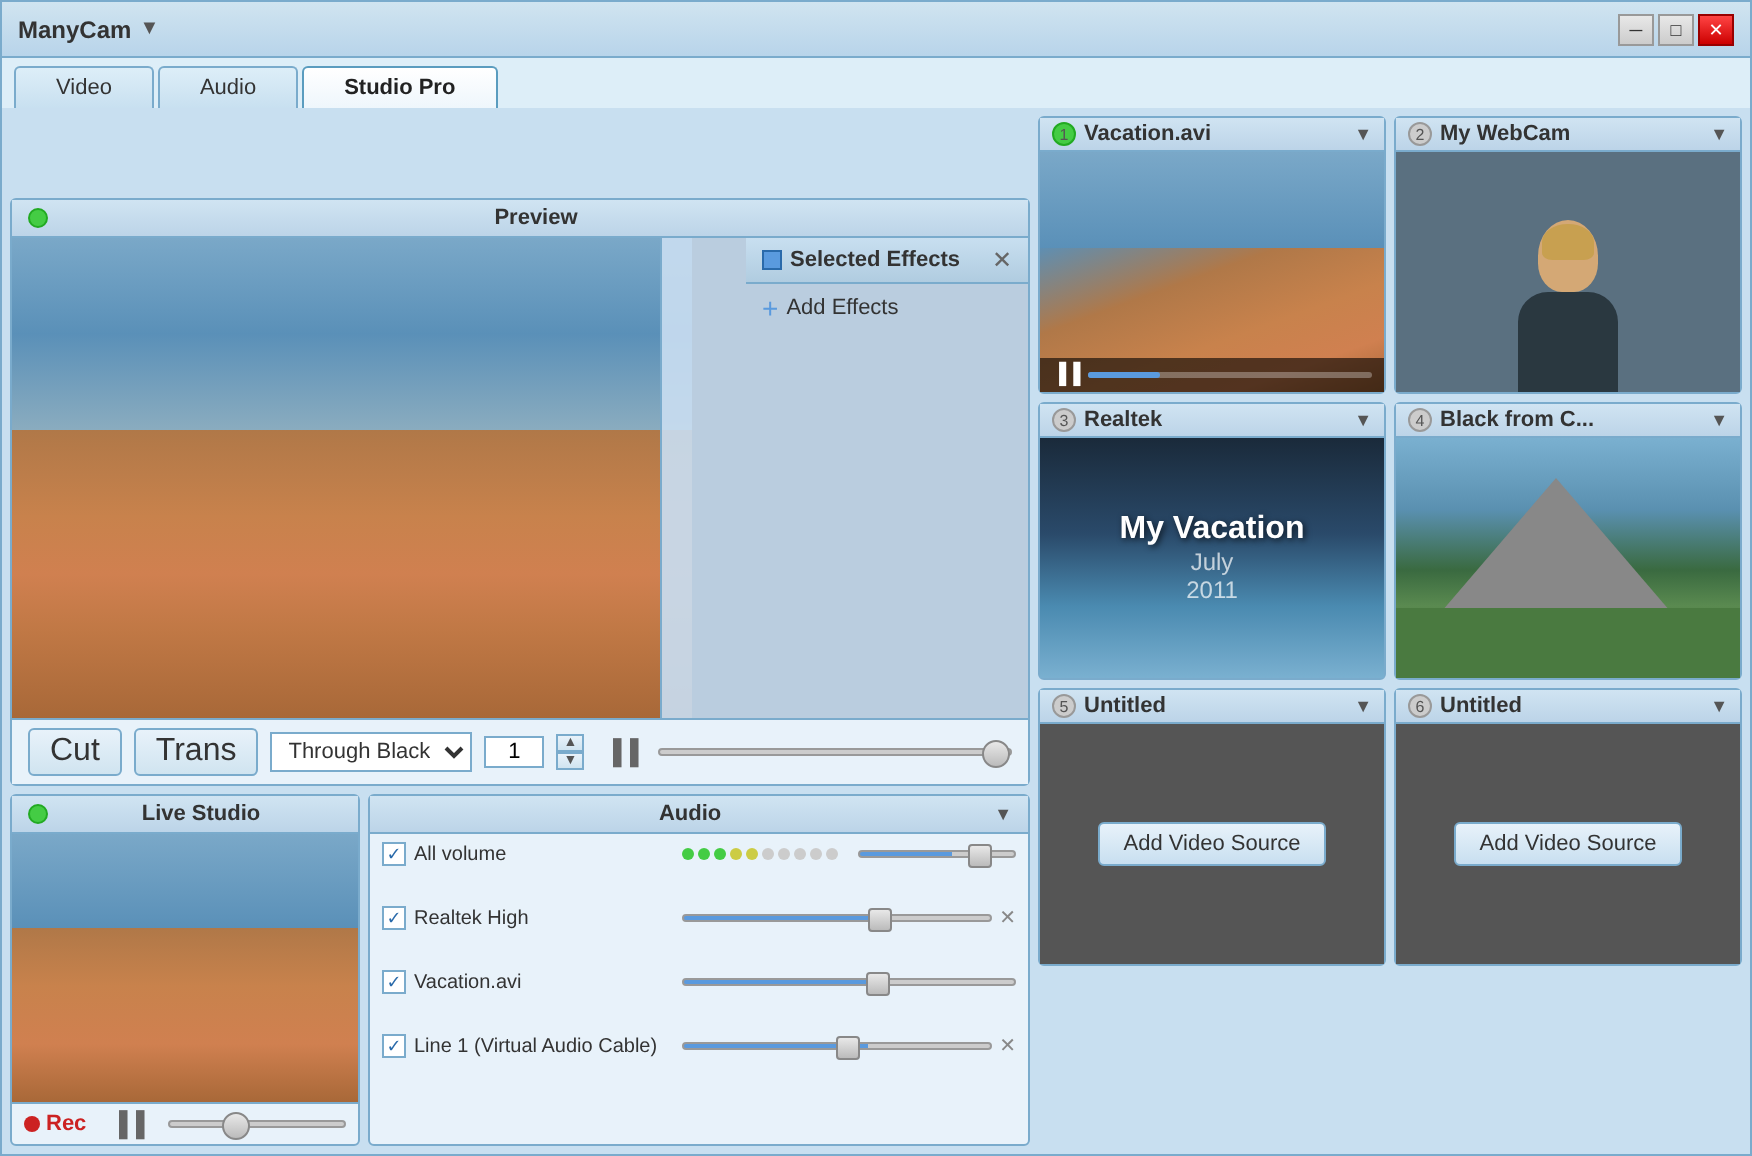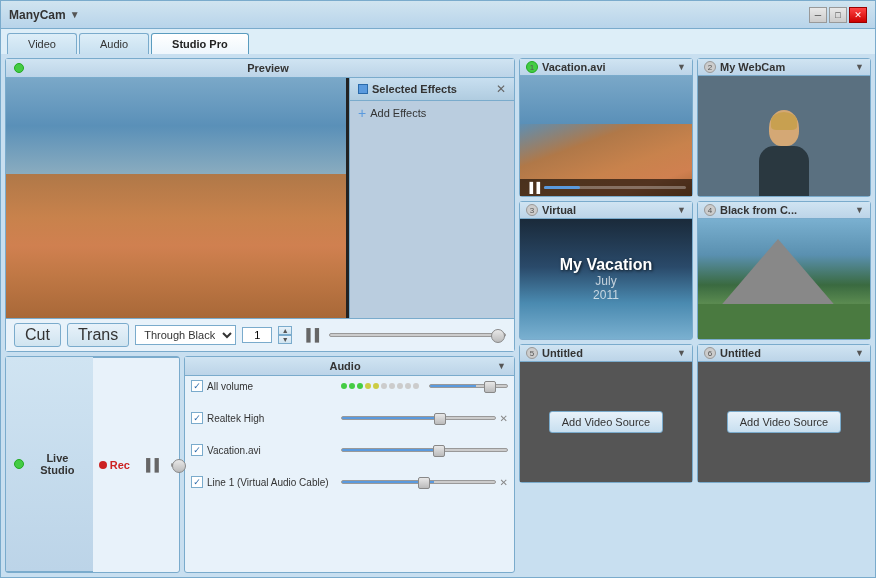--- a/index.html
+++ b/index.html
@@ -85,20 +85,21 @@
       display: flex;
       padding: 4px;
       gap: 4px;
       background: #c8dff0;
     }
     .left-panel {
       display: flex;
       flex-direction: column;
       gap: 4px;
       width: 510px;
+      margin-top: 41px;
     }
     .preview-section {
       background: #e8f2fa;
       border: 1px solid #7aabcc;
       border-radius: 3px;
     }
     .section-header {
       background: linear-gradient(to bottom, #d0e4f2, #bcd4e8);
       padding: 3px 8px;
       display: flex;
@@ -146,24 +147,25 @@
       content: '';
       position: absolute;
       bottom: 0; left: 0; right: 0;
       height: 60%;
       background: linear-gradient(to bottom, #b07848 0%, #c8824c 30%, #d08050 50%, #c07845 70%, #a86838 100%);
     }
     .effects-panel {
       position: absolute;
       right: 0;
       top: 0;
-      width: 165px;
+      width: 184px;
       height: 240px;
       background: rgba(200, 220, 240, 0.92);
       border-left: 1px solid #7aabcc;
+      padding-left: 42px;
     }
     .effects-header {
       background: linear-gradient(to bottom, #c8dff0, #b0cce0);
       padding: 4px 8px;
       display: flex;
       align-items: center;
       justify-content: space-between;
       border-bottom: 1px solid #7aabcc;
     }
     .effects-title {
@@ -274,20 +276,21 @@
       display: flex;
       gap: 4px;
       flex: 1;
     }
     .live-studio-section {
       width: 175px;
       background: #e8f2fa;
       border: 1px solid #7aabcc;
       border-radius: 3px;
       display: flex;
+      flex-direction: column;
     }
     .live-preview {
       flex: 1;
       background: linear-gradient(160deg, #6a8fa8, #c8703a, #a05030);
       position: relative;
     }
     .live-preview::before {
       content: '';
       position: absolute;
       top: 0; left: 0; right: 0;
@@ -781,21 +784,21 @@
                 <div class="person-hair"></div>
               </div>
               <div class="person-body"></div>
             </div>
           </div>
         </div>
 
         <div class="video-cell">
           <div class="video-cell-header">
             <div class="cell-num">3</div>
-            <span class="cell-title">Virtual</span>
+            <span class="cell-title">Realtek</span>
             <span class="cell-dropdown dropdown-arrow">▼</span>
           </div>
           <div class="video-thumb thumb-overlay">
             <div class="overlay-text-main">My Vacation</div>
             <div class="overlay-text-sub">July</div>
             <div class="overlay-text-sub">2011</div>
           </div>
         </div>
 
         <div class="video-cell">

